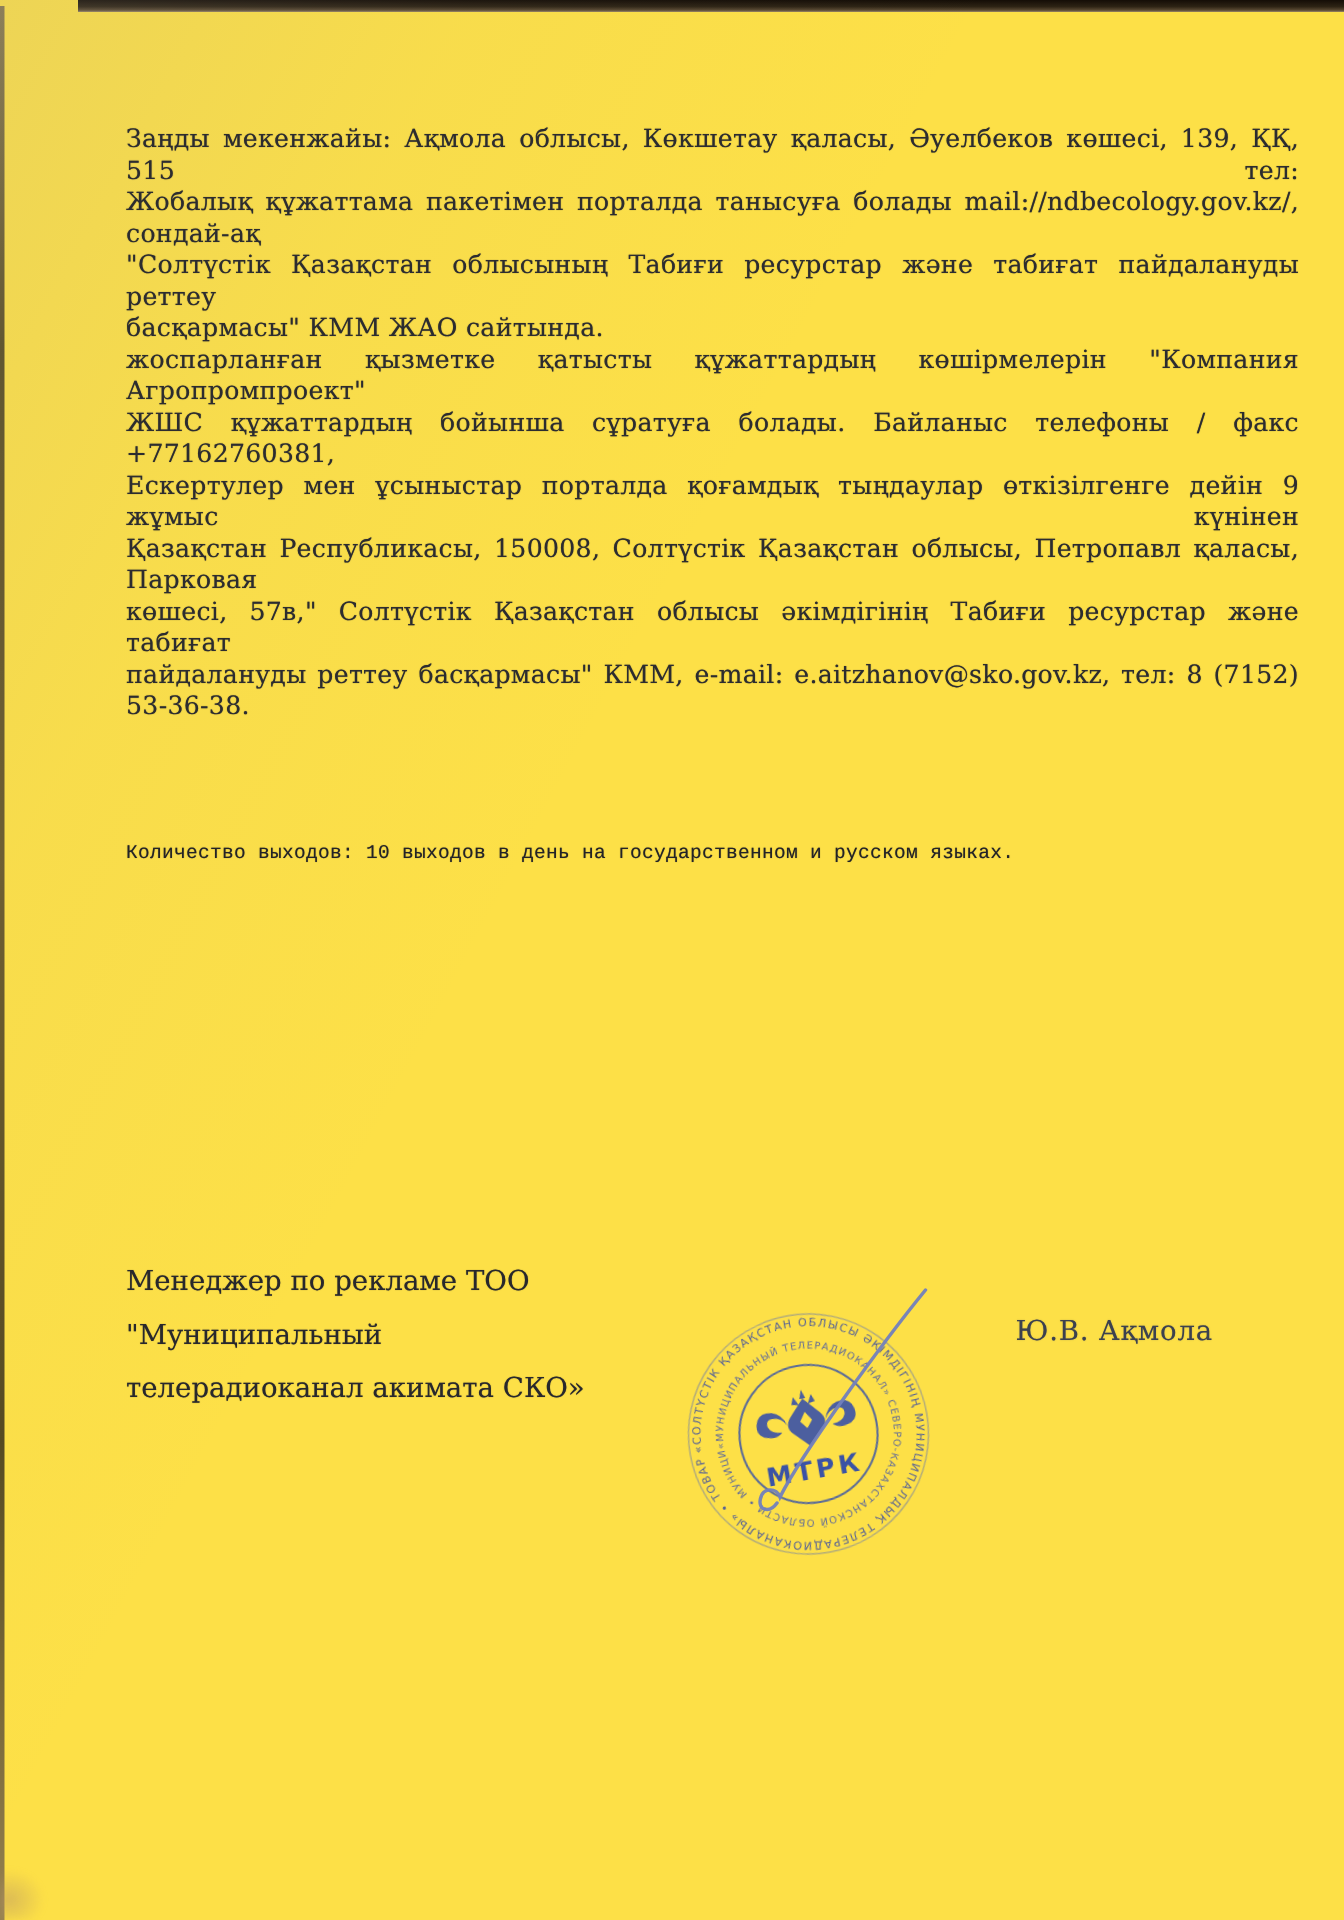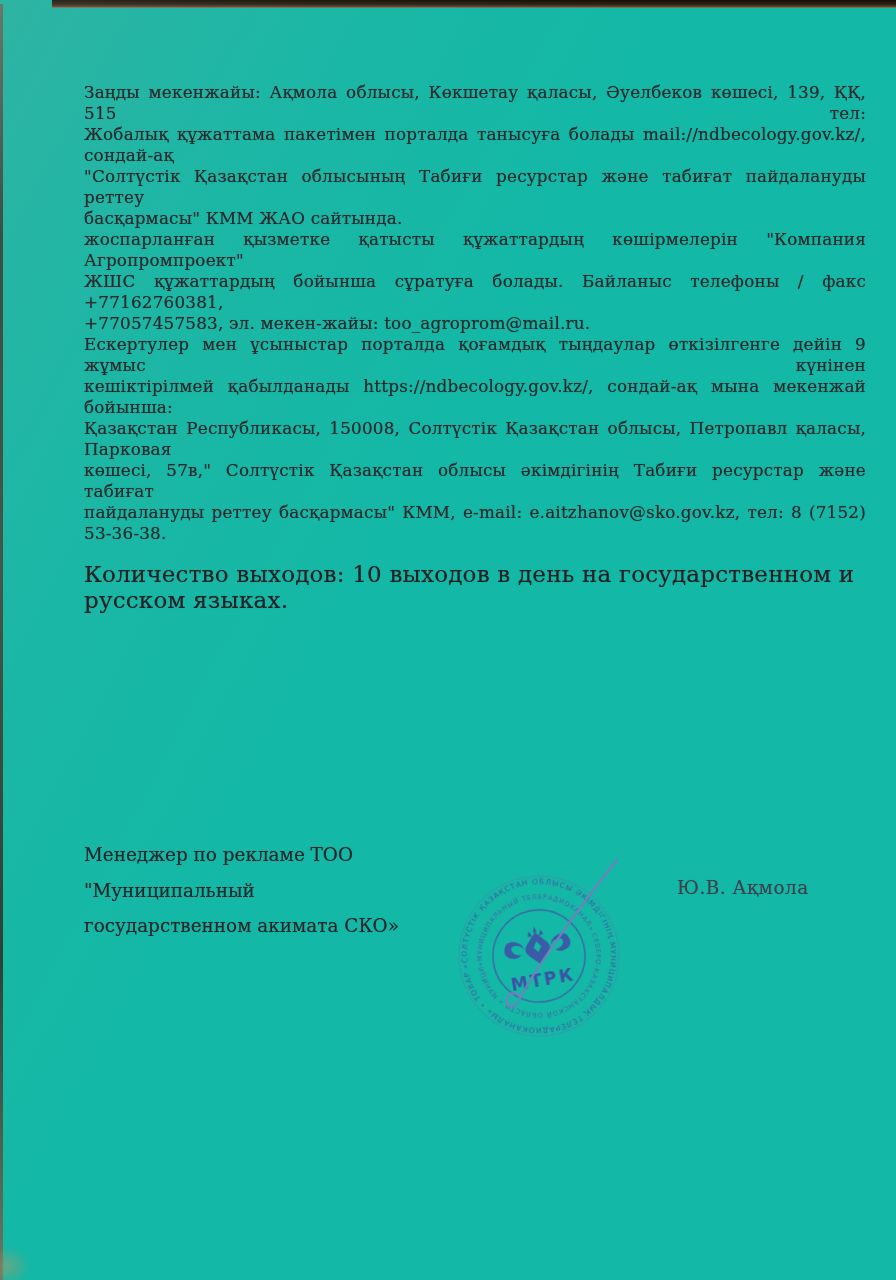--- a/index.html
+++ b/index.html
@@ -1,18 +1,18 @@
 <!DOCTYPE html>
 <html><head>
 <meta charset="utf-8">
 <style>
   html,body{margin:0;padding:0;background:#ffffff;}
   .page{
     position:relative;width:896px;height:1280px;overflow:hidden;
-    background:#14b8a6;
+    background:#fde047;
     font-family:"DejaVu Serif","Liberation Serif",serif;
   }
   
   .top-edge{
     position:absolute;left:52px;top:0;width:844px;height:8px;
     background:linear-gradient(to bottom,#140d06 0%,#2d2314 55%,#5a4a33 85%,#9a8666 100%);
     filter:blur(.4px);
   }
   .left-edge{
     position:absolute;left:0;top:4px;width:3px;height:1276px;
@@ -32,22 +32,23 @@
   .body-text{
     position:absolute;left:84px;top:82px;width:782px;
     font-size:16.8px;line-height:21px;color:#2c2c2f;
     letter-spacing:.2px;
     text-shadow:0 0 .7px rgba(45,45,50,.65);
   }
   .doc-line{text-align:justify;text-align-last:justify;}
   .doc-line.endline{text-align-last:left;}
   .outputs-line{
     position:absolute;left:84px;top:561px;width:782px;
-    font-size:23px;color:#232326;letter-spacing:.2px;
+    font-size:13px;color:#232326;letter-spacing:.2px;
     text-shadow:0 0 .7px rgba(40,40,45,.6);
+    font-family:Liberation Mono, monospace;
   }
   .signature-role{
     position:absolute;left:84px;top:837px;width:440px;
     font-size:18.4px;line-height:35.5px;color:#28282c;
     text-shadow:0 0 .7px rgba(40,40,45,.55);
   }
   .signer-name{
     position:absolute;left:677px;top:877px;
     font-size:18.4px;color:#3c414e;letter-spacing:.5px;
     text-shadow:0 0 .8px rgba(70,75,95,.5);
@@ -70,33 +71,31 @@
   <div class="paper-tint"></div>
   <div class="corner-smudge"></div>
 
   <div class="body-text">
       <div class="doc-line">Заңды мекенжайы: Ақмола облысы, Көкшетау қаласы, Әуелбеков көшесі, 139, ҚҚ, 515 тел:</div>
       <div class="doc-line">Жобалық құжаттама пакетімен порталда танысуға болады mail://ndbecology.gov.kz/, сондай-ақ</div>
       <div class="doc-line">"Солтүстік Қазақстан облысының Табиғи ресурстар және табиғат пайдалануды реттеу</div>
       <div class="doc-line endline">басқармасы" КММ ЖАО сайтында.</div>
       <div class="doc-line">жоспарланған қызметке қатысты құжаттардың көшірмелерін "Компания Агропромпроект"</div>
       <div class="doc-line">ЖШС құжаттардың бойынша сұратуға болады. Байланыс телефоны / факс +77162760381,</div>
-      <div class="doc-line endline">+77057457583, эл. мекен-жайы: too_agroprom@mail.ru.</div>
       <div class="doc-line">Ескертулер мен ұсыныстар порталда қоғамдық тыңдаулар өткізілгенге дейін 9 жұмыс күнінен</div>
-      <div class="doc-line">кешіктірілмей қабылданады https://ndbecology.gov.kz/, сондай-ақ мына мекенжай бойынша:</div>
       <div class="doc-line">Қазақстан Республикасы, 150008, Солтүстік Қазақстан облысы, Петропавл қаласы, Парковая</div>
       <div class="doc-line">көшесі, 57в," Солтүстік Қазақстан облысы әкімдігінің Табиғи ресурстар және табиғат</div>
       <div class="doc-line endline">пайдалануды реттеу басқармасы" КММ, e-mail: e.aitzhanov@sko.gov.kz, тел: 8 (7152) 53-36-38.</div>
     </div>
 
   <div class="outputs-line">Количество выходов: 10 выходов в день на государственном и русском языках.</div>
 
   <div class="signature-role">
     <div>Менеджер по рекламе ТОО "Муниципальный</div>
-    <div>государственном акимата СКО»</div>
+    <div>телерадиоканал акимата СКО»</div>
   </div>
 
   <div class="signer-name">Ю.В. Ақмола</div>
 
   <svg class="stamp" viewBox="-90 -90 180 180" xmlns="http://www.w3.org/2000/svg">
     <defs>
       <filter id="stampblur" x="-20%" y="-20%" width="140%" height="140%">
         <feGaussianBlur stdDeviation="0.5"></feGaussianBlur>
       </filter>
       <path id="ringOuter" d="M -72,0 A 72,72 0 1,1 72,0 A 72,72 0 1,1 -72,0" fill="none"></path>

